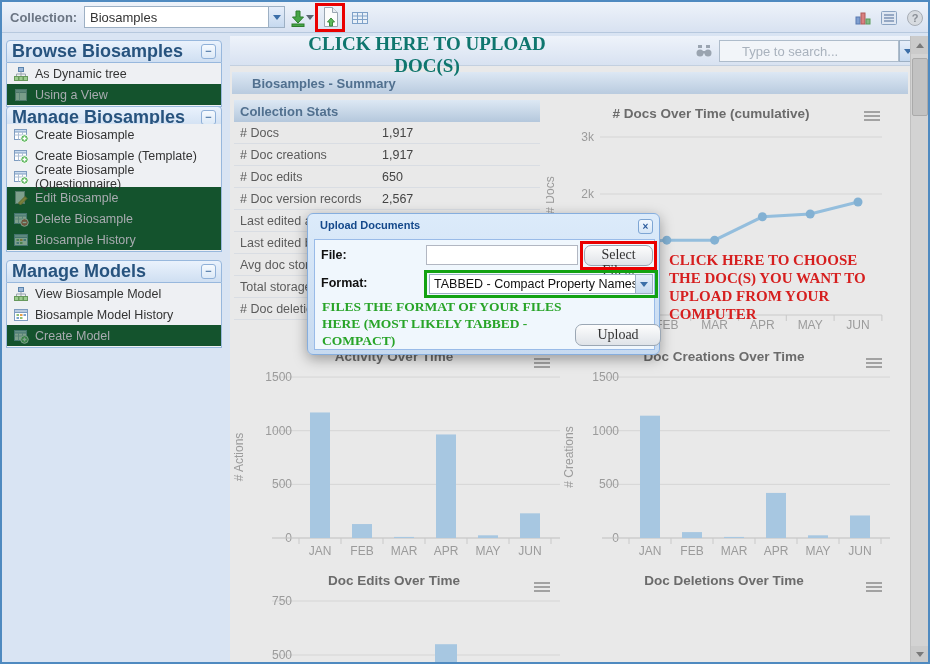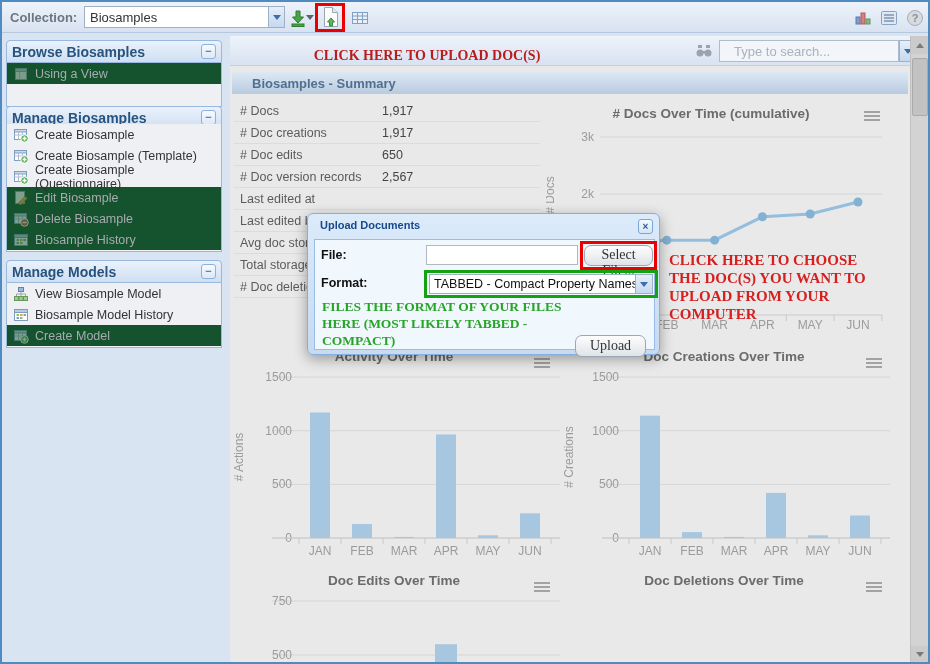--- a/index.html
+++ b/index.html
@@ -15,37 +15,37 @@
     padding:3px 5px 0 5px;}
   .trigger{width:17px;background:linear-gradient(#e6eefa,#c6d9ef);border:1px solid #9db0c4;
     display:flex;align-items:center;justify-content:center;}
   .tri{width:0;height:0;border:4px solid transparent;border-top:5px solid #3c6ea8;margin-top:4px;}
   .tb-btn{position:absolute;top:4px;width:24px;height:24px;display:flex;align-items:center;justify-content:center;}
   .tb-caret{position:absolute;left:304px;top:13px;width:0;height:0;border:4px solid transparent;border-top:5px solid #5a6572;}
   .hl-box-toolbar{position:absolute;left:313px;top:1px;width:30px;height:29px;border:3px solid #ea0000;z-index:60;}
   
   .sidebar{position:absolute;left:0;top:34px;width:224px;height:628px;background:#d9e4f3;}
   .panel-h{position:absolute;left:4px;width:216px;height:23px;border:1px solid #98b8dd;border-radius:4px 4px 0 0;
-    background:linear-gradient(#eaf2fc,#cfdff2);color:#27537e;font-weight:bold;font-size:14px;
+    background:linear-gradient(#eaf2fc,#cfdff2);color:#27537e;font-weight:bold;font-size:18px;
     display:flex;align-items:center;padding:8px 5px;text-align:center;}
   .panel-h .sp{flex:1;}
   .collapse-btn{width:15px;height:15px;border:1px solid #8fb0d8;border-radius:3px;
     background:linear-gradient(#f6fafe,#dcE9f7);color:#5a81ad;font-size:11px;line-height:12px;text-align:center;}
   .collapse-btn::after{content:"−";}
   .panel-b{position:absolute;left:4px;width:216px;border:1px solid #98b8dd;border-top:none;background:#eef0f3;}
   .sitem{height:21px;display:flex;align-items:center;gap:6px;padding-left:6px;font-size:12.5px;color:#333;}
   .sitem.disabled{color:#a8abb0;background:#14532d;}
   .sitem.disabled svg{opacity:.45;}
   .icn{width:16px;height:16px;display:inline-flex;}
   
   .main{position:absolute;left:228px;top:34px;width:680px;height:628px;overflow:hidden;}
   .strip{position:absolute;left:0;top:0;width:680px;height:30px;
     background:linear-gradient(#eef3fa,#d8e2f1);border-bottom:1px solid #c3d0e0;}
   .search-input{position:absolute;left:489px;top:4px;width:180px;height:22px;border:1px solid #aebccb;
-    background:#f2f5f9;font-size:13px;color:#444;padding:0 14px;font-family:"Liberation Sans",sans-serif;}
+    background:#f2f5f9;font-size:13px;color:#444;padding:0 22px;font-family:"Liberation Sans",sans-serif;}
   .search-input::placeholder{color:#a9b2bd;}
   .search-trigger{position:absolute;left:669px;top:4px;width:17px;height:22px;}
   .binoc{position:absolute;left:465px;top:8px;}
   .content{position:absolute;left:0;top:30px;width:680px;height:598px;background:#e9e9e9;}
   .summary-bar{position:absolute;left:2px;top:6px;width:676px;height:22px;
     background:linear-gradient(#dde8f4,#b9cbdf);color:#51708f;font-weight:bold;font-size:13px;
     display:flex;align-items:center;padding:0 20px;}
   .stats{position:absolute;left:4px;top:34px;width:306px;}
   .stats-h{height:22px;background:linear-gradient(#dde8f4,#b4c7dc);color:#51708f;font-weight:bold;font-size:13px;
     display:flex;align-items:center;padding:0 6px;}
@@ -74,24 +74,24 @@
   .dlg-lbl{position:absolute;font-weight:bold;font-size:12.5px;color:#111;}
   .dlg-input{position:absolute;left:118px;top:31px;width:152px;height:20px;background:#fff;border:1px solid #b2b7c2;}
   .btn{background:linear-gradient(#fdfdfd,#dfe3e8);border:1px solid #9ba7b4;border-radius:7px;
     font-size:14px;color:#333;font-family:Liberation Serif, serif;}
   .select-file-btn{position:absolute;left:276px;top:31px;width:69px;height:21px;}
   .hl-box-red{position:absolute;left:272px;top:27px;width:77px;height:29px;border:3px solid #ea0000;z-index:5;}
   .hl-box-green{position:absolute;left:116px;top:56px;width:234px;height:28px;border:3px solid #12a212;z-index:5;}
   .dlg-select{position:absolute;left:121px;top:60px;width:224px;height:20px;display:flex;background:#fff;border:1px solid #9db0c4;}
   .dlg-select .sel-text{flex:1;font-size:12.5px;color:#111;padding:2px 4px 0 4px;white-space:nowrap;overflow:hidden;}
   .dlg-select .trigger{border:none;border-left:1px solid #9db0c4;}
-  .upload-btn{position:absolute;left:267px;top:110px;width:71px;height:22px;margin-top:11px;}
+  .upload-btn{position:absolute;left:267px;top:110px;width:86px;height:22px;}
   
   .anno{font-family:"Liberation Serif",serif;font-weight:bold;position:absolute;z-index:60;}
-  .anno-top{left:300px;top:46px;width:250px;font-size:14px;color:#b91c1c;text-align:center;}
+  .anno-top{left:300px;top:31px;width:250px;font-size:19px;color:#0f766e;text-align:center;}
   .anno-right{left:667px;top:249px;width:218px;font-size:15px;line-height:18px;color:#d61f1f;}
   .anno-green{position:absolute;left:14px;top:84px;width:252px;font-size:13.5px;line-height:17px;color:#28a428;
     font-family:"Liberation Serif",serif;font-weight:bold;z-index:6;}
 </style>
 </head>
 <body>
 
 <div class="win">
 
   <div class="toolbar">
@@ -156,20 +156,32 @@
   </div>
   <div class="hl-box-toolbar"></div>
 
   <div class="sidebar">
     <div class="panel-h" style="top:4px;">
       <span>Browse Biosamples</span>
         <span class="sp"></span>
       <span class="collapse-btn"></span>
     </div>
     <div class="panel-b" style="top:27px;height:44px;">
+      <div class="sitem">
+        <span class="icn">
+            <svg width="16" height="16">
+              <rect x="5.5" y="1.5" width="5" height="4" fill="#9db8d8" stroke="#5b84ad"></rect>
+              <path d="M8 5.5v2.5 M3.5 8h9 M3.5 8v2.5 M8 8v2.5 M12.5 8v2.5" stroke="#9aa5ad" fill="none"></path>
+              <rect x="1.5" y="10.5" width="4" height="4" fill="#9ccc8f" stroke="#68995c"></rect>
+              <rect x="6" y="10.5" width="4" height="4" fill="#9ccc8f" stroke="#68995c"></rect>
+              <rect x="10.5" y="10.5" width="4" height="4" fill="#9ccc8f" stroke="#68995c"></rect>
+            </svg>
+          </span>
+        <span>As Dynamic tree</span>
+      </div>
       <div class="sitem disabled">
         <span class="icn">
             <svg width="16" height="16">
               <rect x="2.5" y="2.5" width="11" height="11" fill="#f5f7fa" stroke="#93a4b5"></rect>
               <rect x="2.5" y="2.5" width="11" height="3" fill="#b9c8d8" stroke="#93a4b5"></rect>
               <line x1="6.5" y1="5.5" x2="6.5" y2="13.5" stroke="#b9c8d8"></line>
             </svg>
           </span>
         <span>Using a View</span>
       </div>
@@ -314,20 +326,23 @@
       <input class="search-input" placeholder="Type to search..." style="">
       <div class="trigger search-trigger">
           <span class="tri"></span>
         </div>
     </div>
     <div class="content">
       <div class="summary-bar">
         <span>Biosamples - Summary</span>
       </div>
       <div class="stats">
+        <div class="stats-h">
+          <span>Collection Stats</span>
+        </div>
         <div class="srow">
             <span class="lbl"># Docs</span>
             <span class="val">1,917</span>
           </div>
         <div class="srow">
             <span class="lbl"># Doc creations</span>
             <span class="val">1,917</span>
           </div>
         <div class="srow">
             <span class="lbl"># Doc edits</span>

